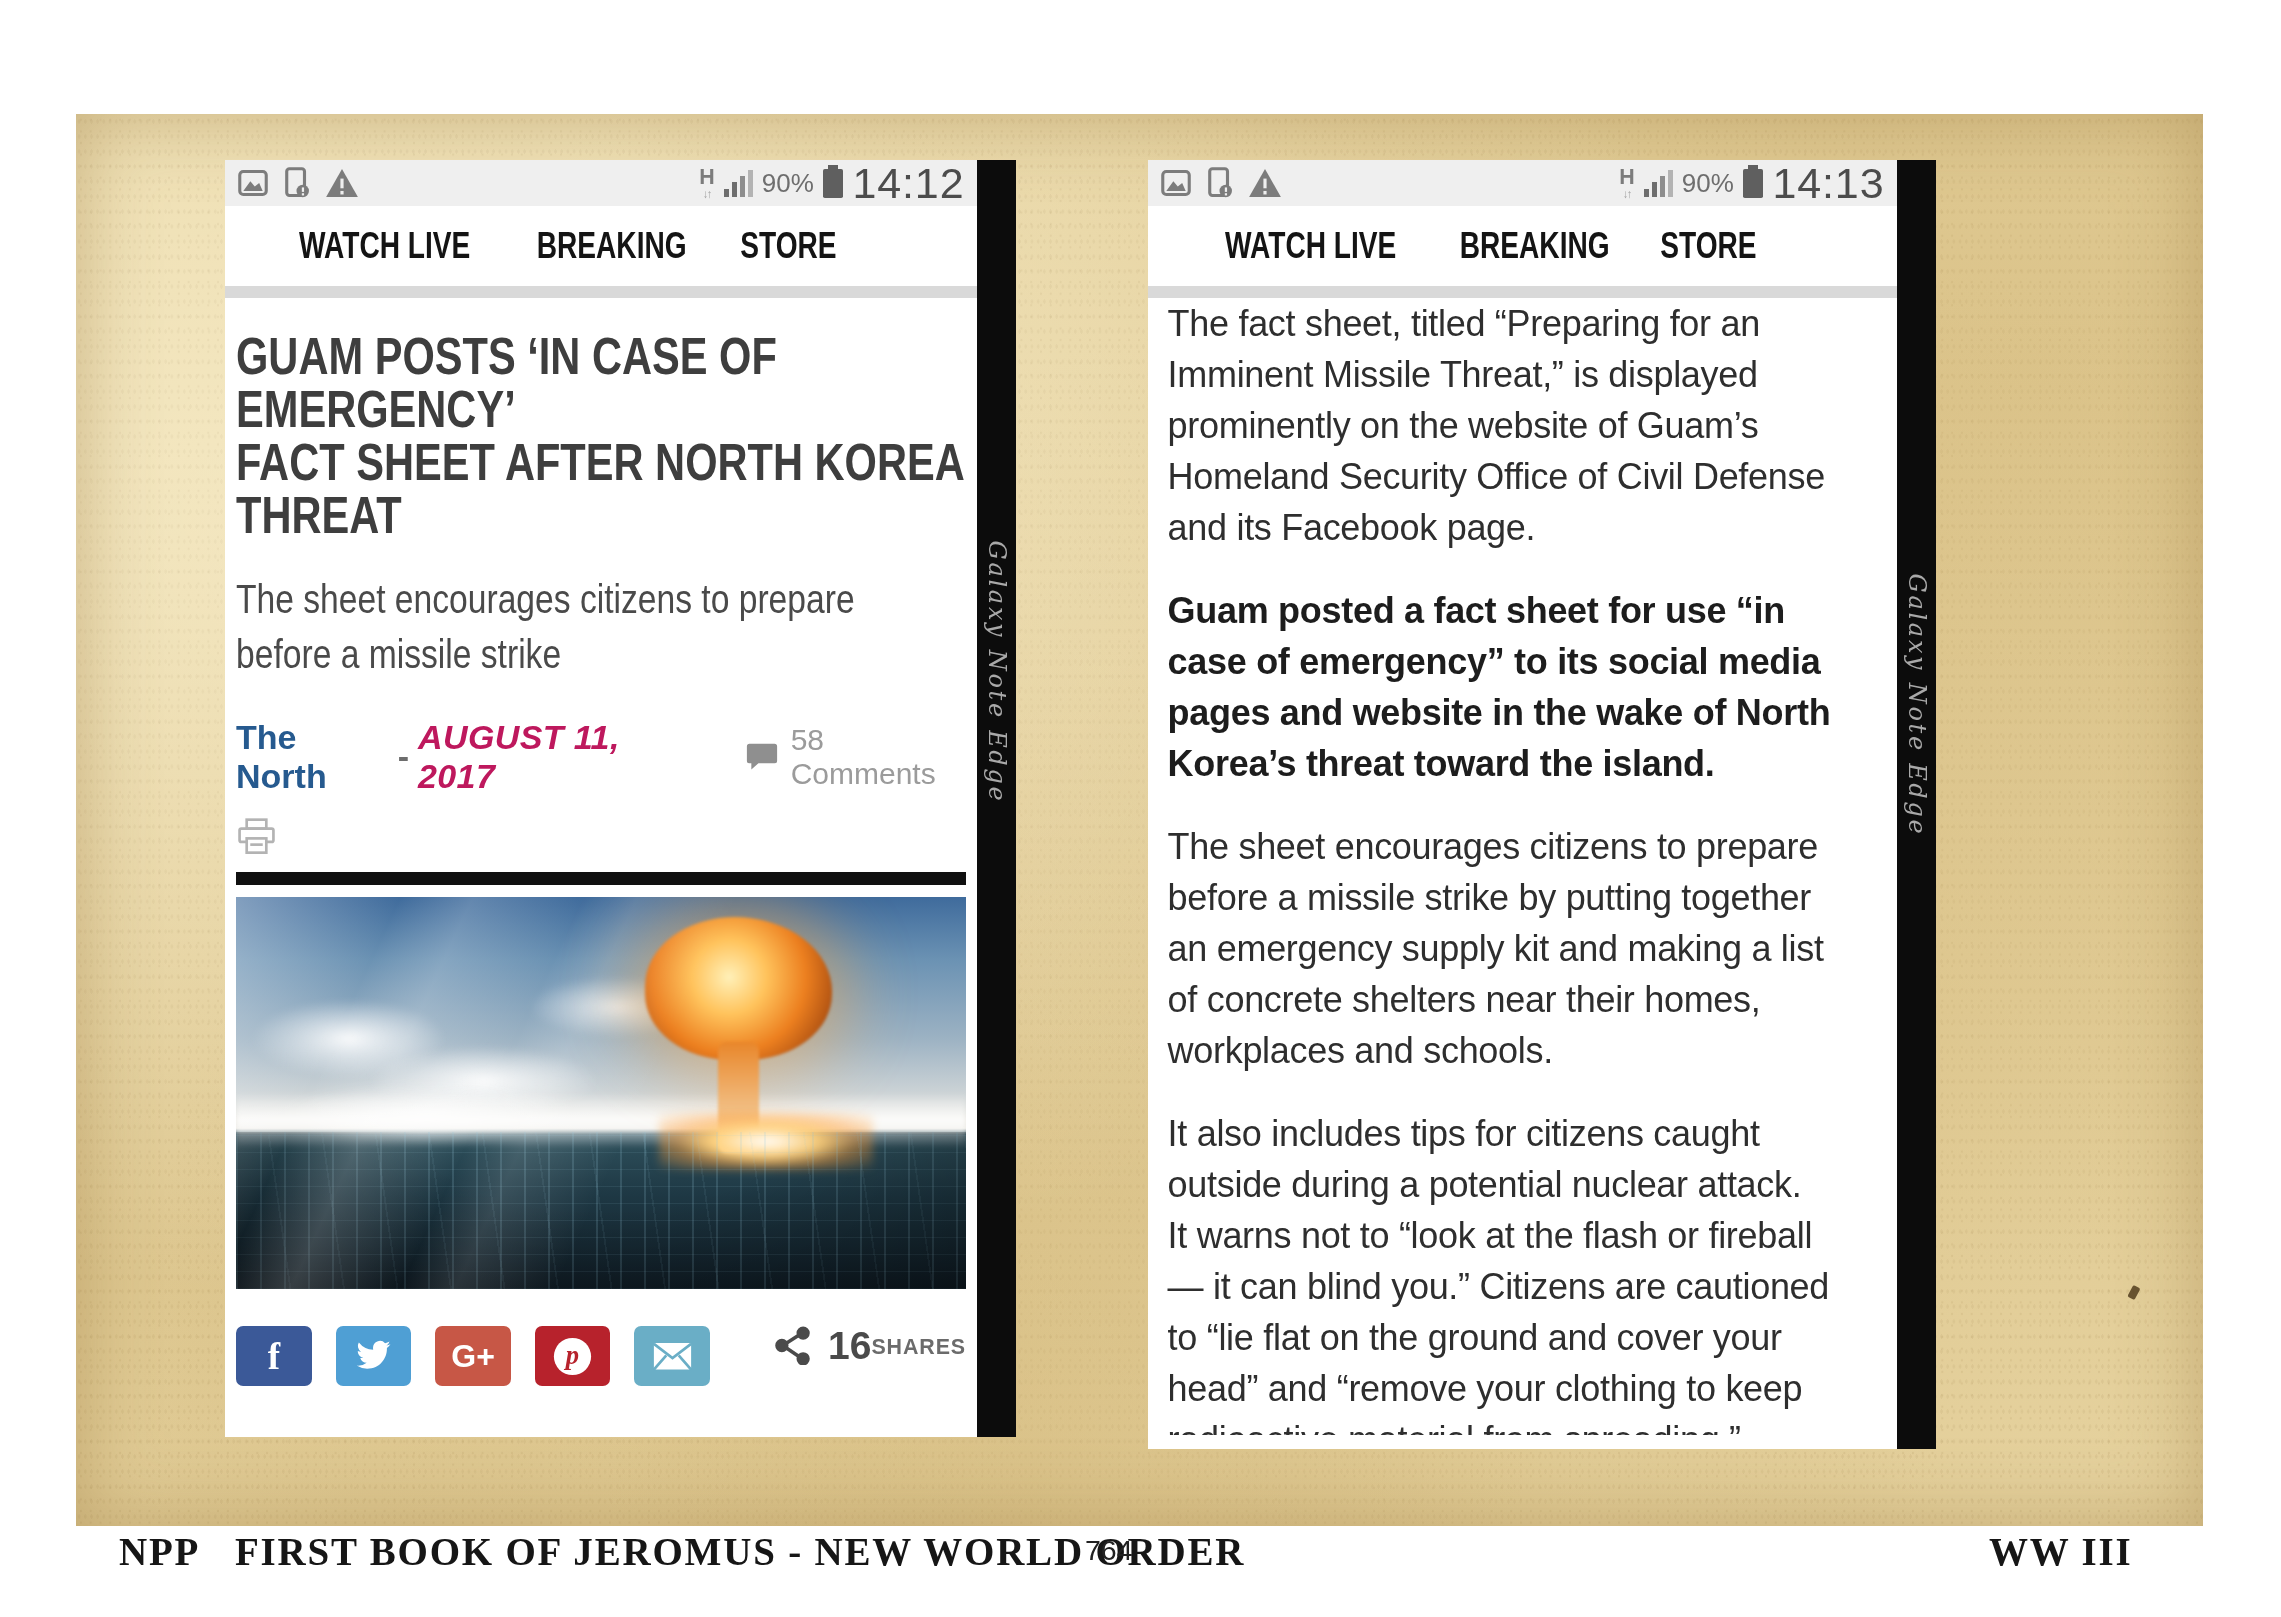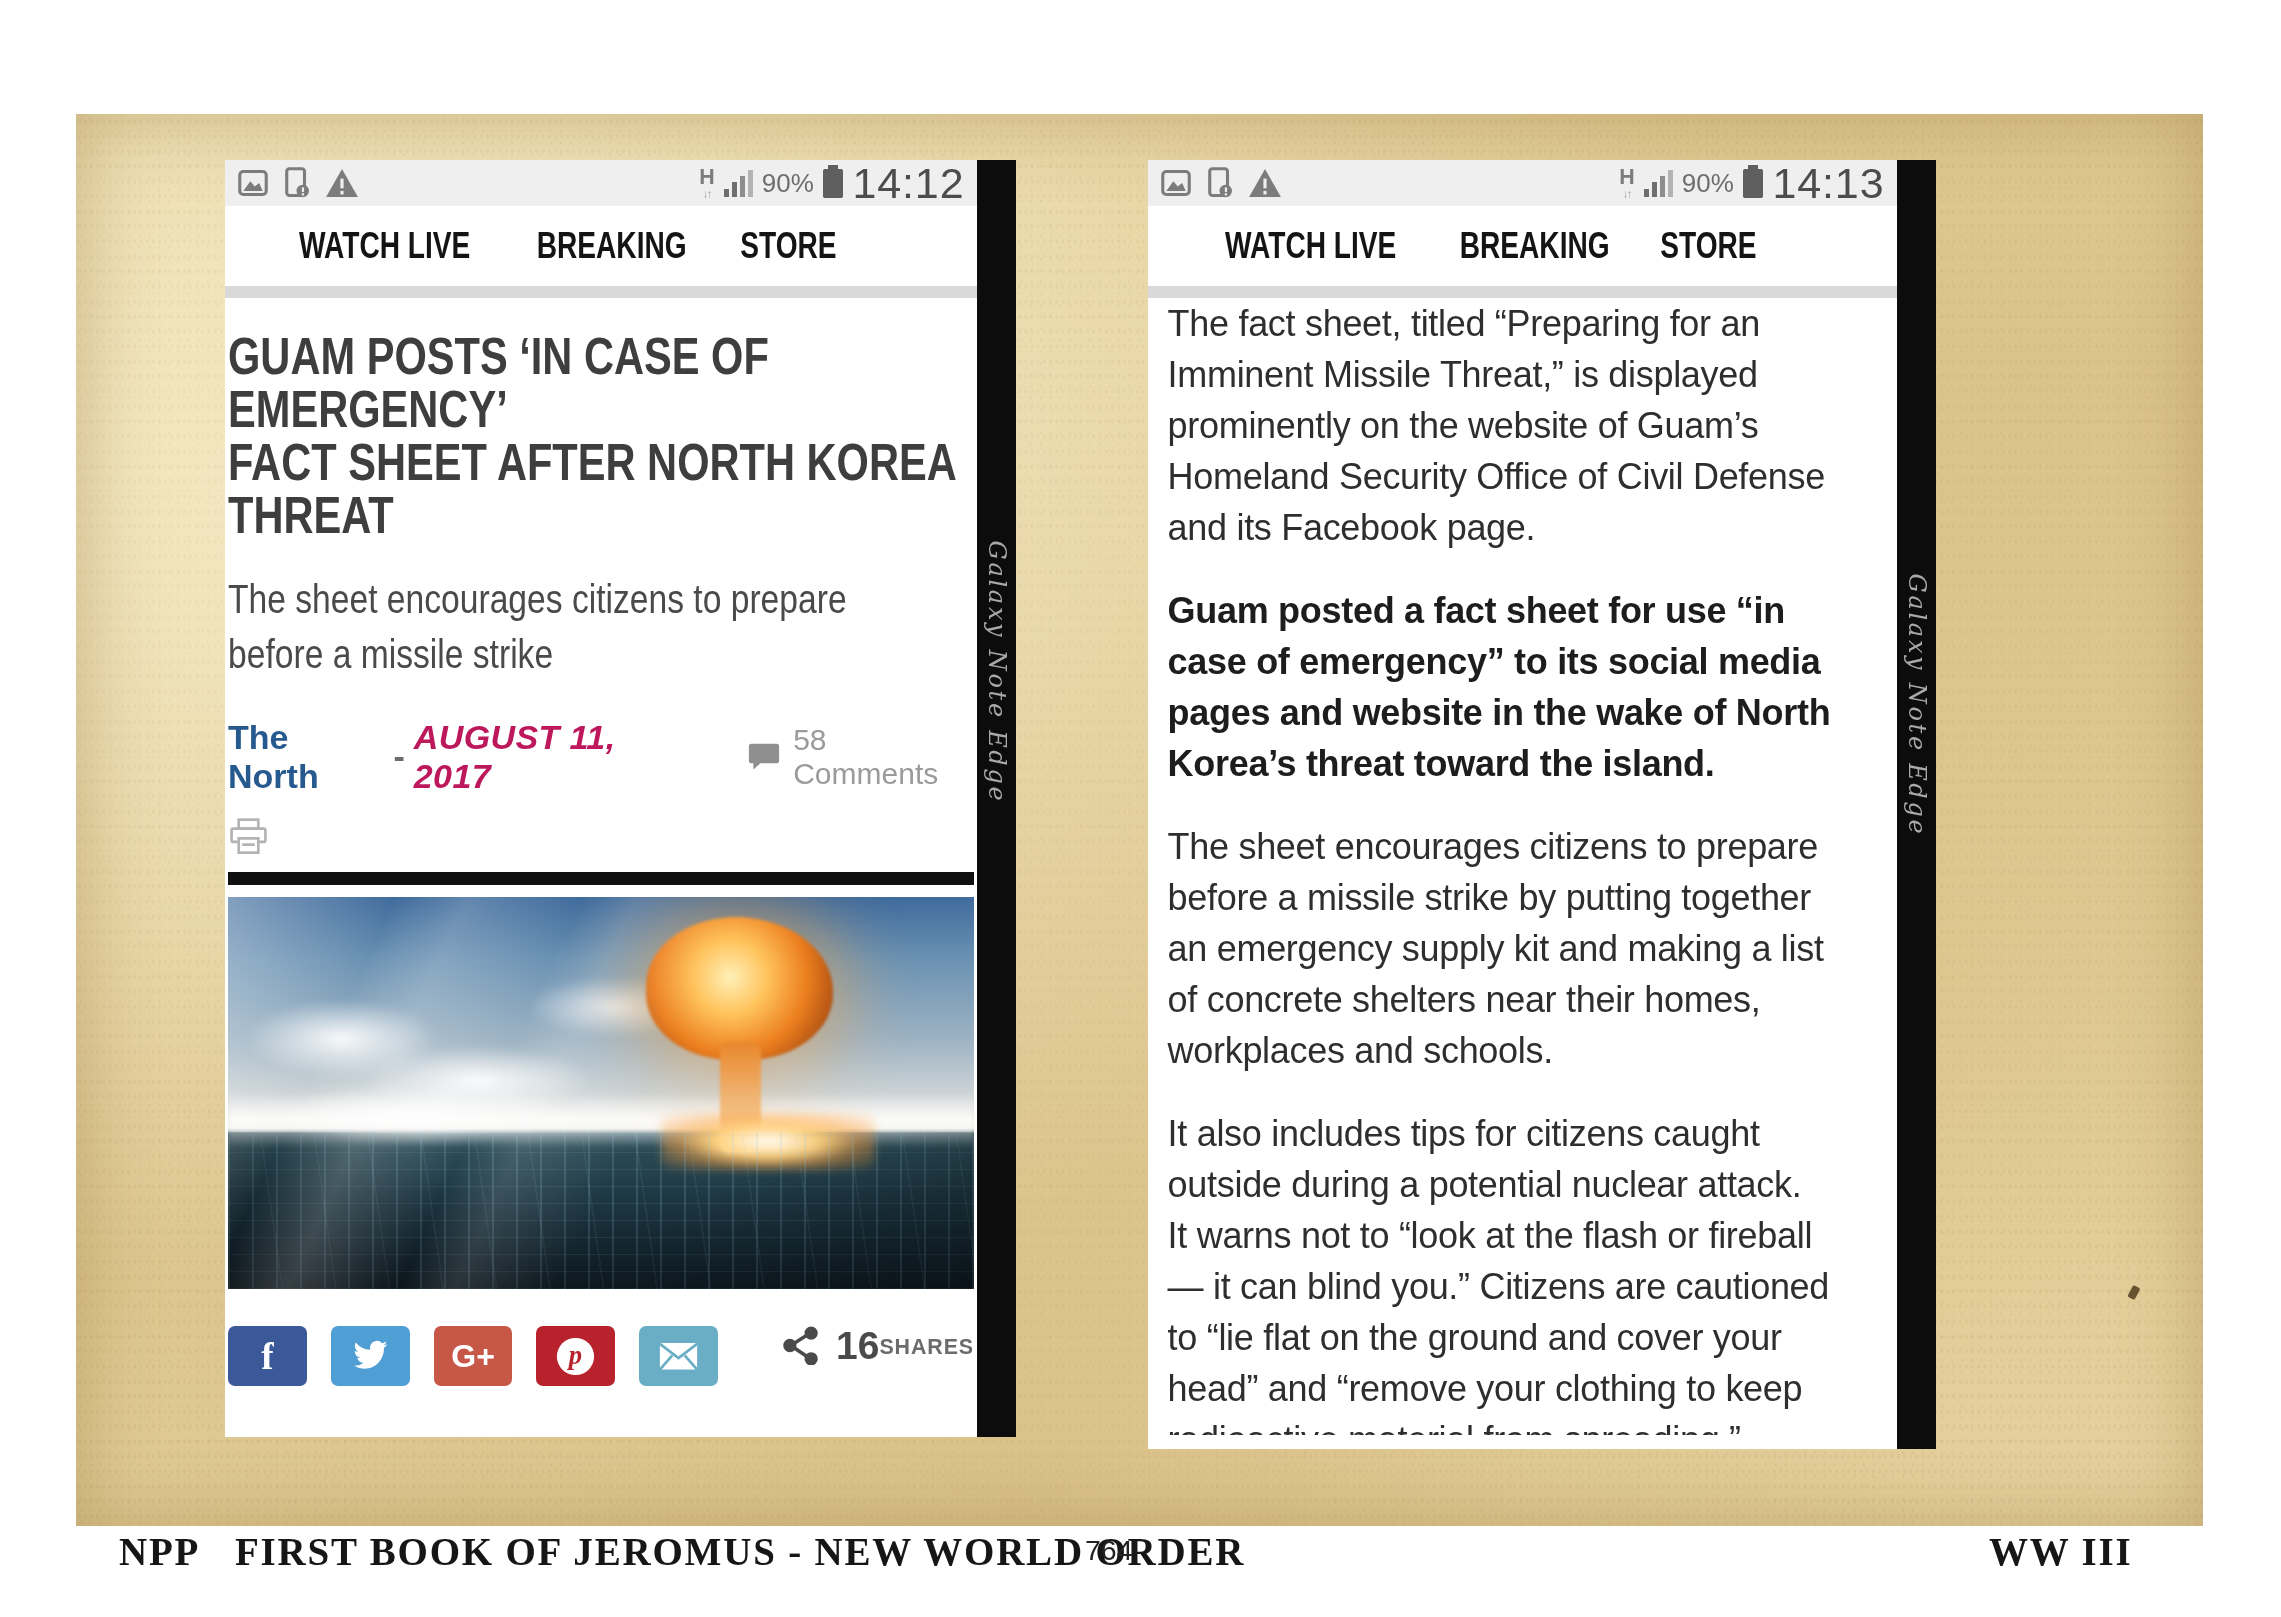--- a/index.html
+++ b/index.html
@@ -51,21 +51,21 @@
 
   
   .nav{height:80px;display:flex;align-items:center;justify-content:space-between;background:#fff;}
   .phone-left .nav{padding:0 125px 0 47px;}
   .phone-right .nav{padding:0 125px 0 50px;}
   .nav-item{font-size:37px;font-weight:bold;color:#141414;display:inline-block;
     transform:scaleX(.76);transform-origin:center;white-space:nowrap;cursor:pointer;}
   .nav-divider{height:11.6px;background:#d9d9d9;}
 
   
-  .article{padding:0 3px;}
+  .article{padding:0 11px;}
   .headline{margin-top:32px;font-size:52px;line-height:53px;font-weight:bold;color:#3e3e3e;
     white-space:pre-line;transform:scaleX(.8);transform-origin:0 0;width:125%;letter-spacing:0;}
   .subheadline{margin-top:30px;font-size:41px;line-height:55px;font-weight:500;color:#4a4a4a;
     white-space:pre-line;transform:scaleX(.82);transform-origin:0 0;width:122%;}
   .byline{margin-top:36px;display:flex;align-items:center;font-size:34px;}
   .src{color:#265a8f;font-weight:bold;cursor:pointer;}
   .sep{color:#6d6d6d;font-weight:bold;margin:0 9px;}
   .date{color:#be185d;font-weight:bold;letter-spacing:0.4px;font-style:italic;}
   .comments{display:flex;align-items:center;gap:13px;margin-left:53px;cursor:pointer;}
   .comments .txt{font-size:30px;color:#9b9b9b;}

